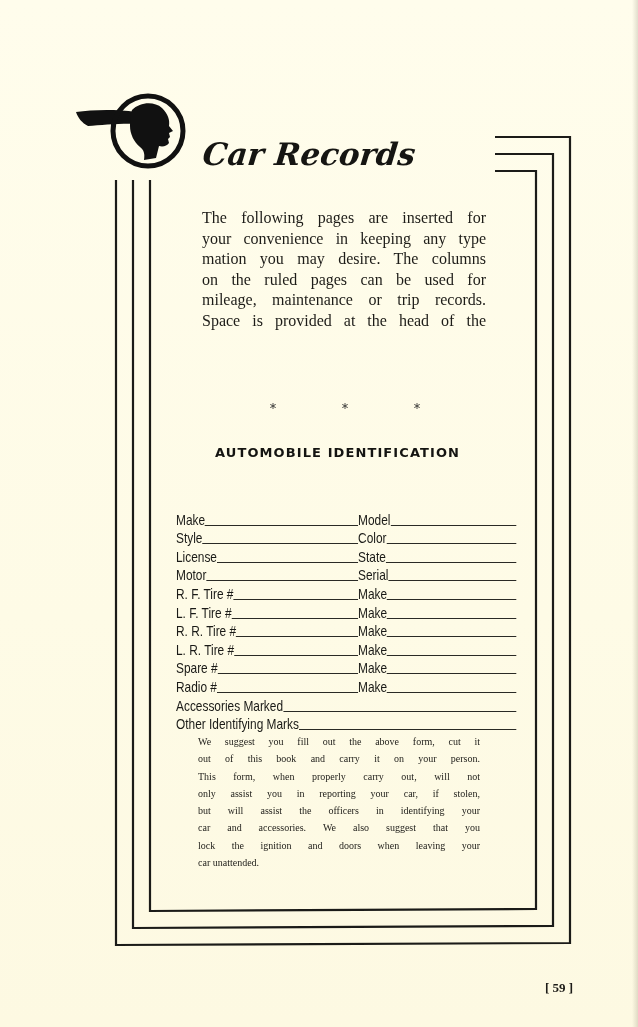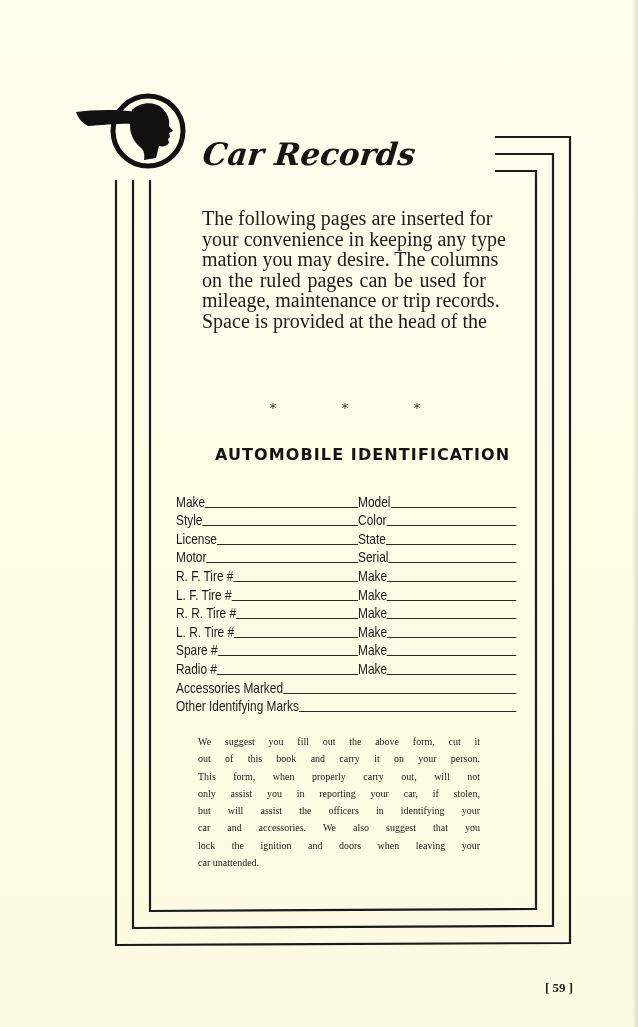--- a/index.html
+++ b/index.html
@@ -50,21 +50,21 @@
       letter-spacing: 0px;
       color: #151512;
       transform: skewX(-6deg);
     }
     .intro {
       position: absolute;
       left: 202px;
       top: 208px;
       width: 284px;
       font-family: "Liberation Serif", serif;
-      font-size: 20px;
+      font-size: 16px;
       line-height: 20.6px;
       text-align: justify;
       color: #1d1c18;
     }
     .intro span { display: block; text-align-last: justify; white-space: nowrap; }
     .intro span.last { text-align-last: left; }
     .stars {
       position: absolute;
       left: 270px;
       top: 402px;
@@ -73,28 +73,28 @@
       justify-content: space-between;
       font-size: 12px;
       color: #222;
     }
     .section-heading {
       position: absolute;
       left: 215px;
       top: 445px;
       font-family: "DejaVu Sans", sans-serif;
       font-weight: bold;
-      font-size: 16px;
+      font-size: 13px;
       letter-spacing: 1.1px;
       color: #141411;
     }
     .form {
       position: absolute;
       left: 176px;
-      top: 491px;
+      top: 509px;
       width: 340px;
     }
     .form-row {
       position: relative;
       height: 18.6px;
       display: flex;
       align-items: flex-end;
       font-family: "Liberation Sans", sans-serif;
       font-size: 14.5px;
       color: #1a1a17;

